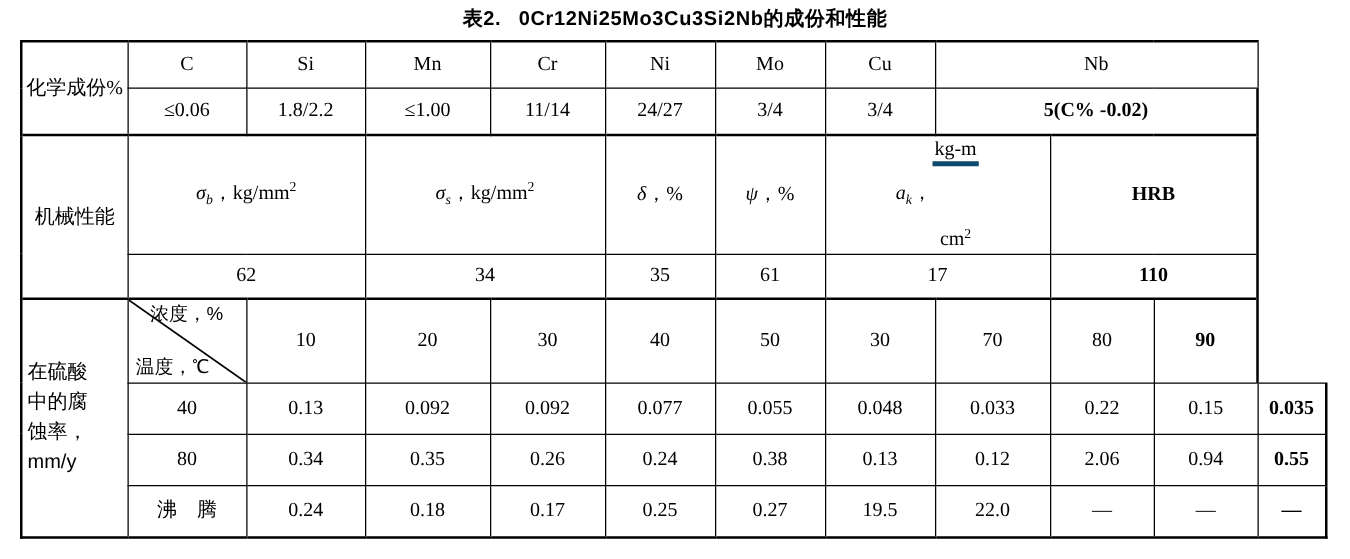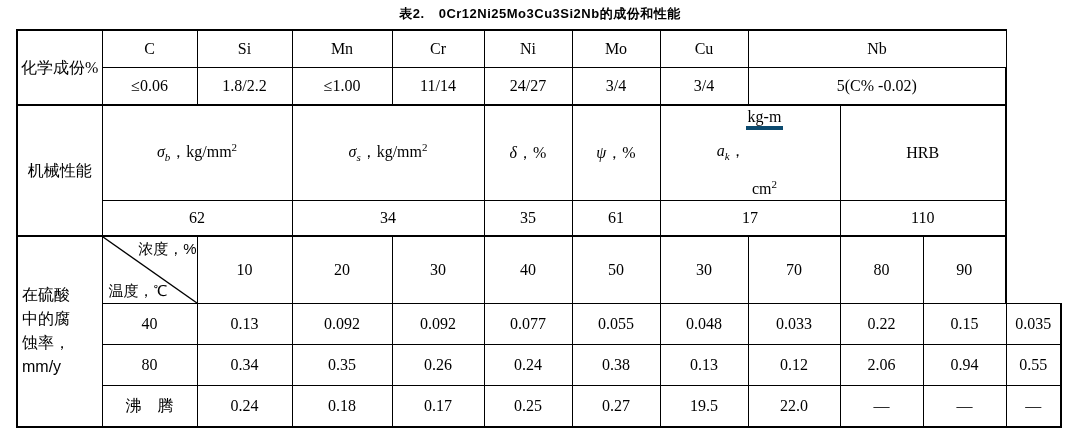--- a/index.html
+++ b/index.html
@@ -18,21 +18,21 @@
   .page {
     width: 1080px;
     height: 447px;
     position: relative;
     box-sizing: border-box;
   }
   .caption {
     text-align: center;
     font-family: "Liberation Sans", sans-serif;
     font-weight: bold;
-    font-size: 13px;
+    font-size: 16px;
     letter-spacing: 0.5px;
     padding-top: 5px;
     padding-bottom: 6px;
   }
   .caption .cap-num { margin-right: 14px; }
 
   table.main {
     border-collapse: collapse;
     width: 1046px;
     margin: 0 16px;
@@ -44,21 +44,21 @@
     vertical-align: middle;
     font-size: 16px;
     font-family: "Liberation Serif", serif;
     padding: 2px 1px;
     line-height: 1.2;
   }
   
   .border-top-thick { border-top: 2px solid #000 !important; }
   .border-bottom-thick { border-bottom: 2px solid #000 !important; }
   .border-left-thick { border-left: 2px solid #000 !important; }
-  .border-right-thick { border-right: 2px solid #000 !important; }
+  .border-right-thick { border-right: 2px solid #000 !important; font-weight: bold; }
 
   .rowlabel {
     font-family: "Liberation Sans", sans-serif;
     font-size: 16px;
     text-align: center;
   }
   .h-chem { height: 32px; }
   .h-val { height: 32px; }
   .h-mech-hdr { height: 52px; }
   .h-mech-val { height: 30px; }
@@ -84,21 +84,21 @@
     height: 62px;
   }
   .diag .line {
     position: absolute;
     left: 0; top: 0;
     width: 100%; height: 100%;
     pointer-events: none;
   }
   .diag .conc {
     position: absolute;
-    right: 0;
+    right: 18px;
     top: 3px;
     font-family: "Liberation Sans", sans-serif;
     font-size: 15px;
   }
   .diag .temp {
     position: absolute;
     left: 6px;
     bottom: 3px;
     font-family: Liberation Sans, sans-serif;
     font-size: 15px;

